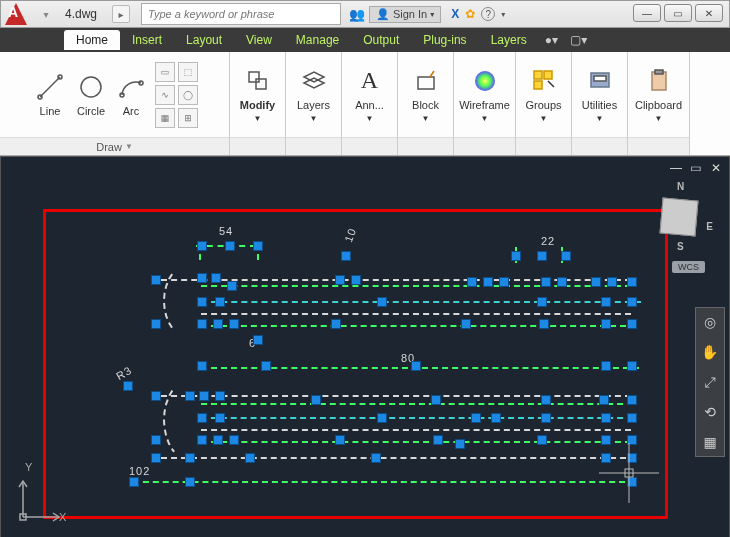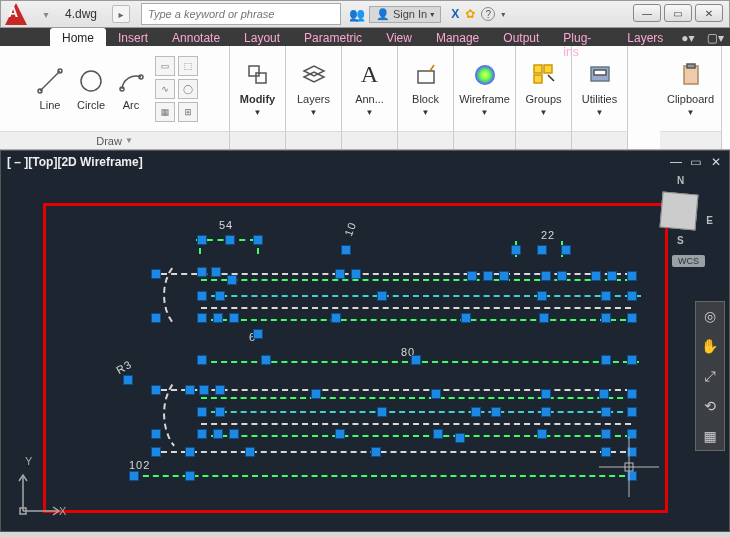--- a/index.html
+++ b/index.html
@@ -16,22 +16,22 @@
   .search-box { flex: 0 0 200px; height: 22px; background: #fff; border: 1px solid #aaa; margin-left: 10px; display: flex; align-items: center; }
   .search-box input { border: none; outline: none; width: 100%; font-size: 11px; font-style: italic; color: #999; padding: 0 6px; background: transparent; }
   .signin-area { display: flex; align-items: center; gap: 4px; margin-left: 8px; color: #444; font-size: 11px; }
   .signin-area .signin-btn { background: #d8d8d8; border: 1px solid #aaa; padding: 1px 6px; font-size: 11px; cursor: pointer; display: flex; align-items: center; gap: 3px; }
   .tb-icons { display: flex; align-items: center; gap: 6px; margin-left: 10px; }
   .tb-icons span { font-size: 12px; color: #555; cursor: pointer; }
   .win-controls { position: absolute; right: 6px; top: 3px; display: flex; gap: 3px; }
   .win-controls div { width: 28px; height: 18px; border: 1px solid #888; border-radius: 3px; background: linear-gradient(#f8f8f8,#ddd); display: flex; align-items: center; justify-content: center; font-size: 10px; color: #444; cursor: pointer; }
 
   
-  .ribbontabs { height: 18px; background: #3a3a3a; display: flex; align-items: flex-start; padding-left: 50px; }
-  .ribbontabs .tab { padding: 3px 12px; color: #f9a8d4; font-size: 12px; cursor: pointer; display: flex; align-items: center; }
+  .ribbontabs { height: 24px; background: #3a3a3a; display: flex; align-items: center; padding-left: 64px; }
+  .ribbontabs .tab { padding: 3px 12px; color: #bef264; font-size: 12px; cursor: pointer; display: flex; align-items: center; }
   .ribbontabs .tab.active { background: #fdfdfd; color: #222; border-top-left-radius: 3px; border-top-right-radius: 3px; }
   .ribbontabs .extra { color: #ccc; font-size: 12px; padding: 3px 6px; cursor: pointer; }
 
   
   .ribbon { height: 104px; background: #fdfdfd; border-bottom: 1px solid #aaa; display: flex; }
   .panel { border-right: 1px solid #ccc; display: flex; flex-direction: column; align-items: center; justify-content: space-between; }
   .panel-body { flex: 1; display: flex; align-items: center; justify-content: center; padding: 4px 6px; gap: 2px; }
   .panel-title { height: 18px; width: 100%; font-size: 11px; color: #555; background: #efefef; border-top: 1px solid #ddd; display: flex; align-items: center; justify-content: center; gap: 3px; }
   .panel-title .arrow { font-size: 8px; color: #888; }
   .big-btn { display: flex; flex-direction: column; align-items: center; justify-content: center; width: 50px; padding: 2px; font-size: 11px; color: #333; cursor: pointer; gap: 3px; }
@@ -109,27 +109,21 @@
 </div>
 
 <div class="ribbontabs">
   <div class="tab active">
       <span>Home</span>
     </div>
   <div class="tab">
       <span>Insert</span>
     </div>
   <div class="tab">
-      <span>Annotate</span>
-    </div>
-  <div class="tab">
       <span>Layout</span>
-    </div>
-  <div class="tab">
-      <span>Parametric</span>
     </div>
   <div class="tab">
       <span>View</span>
     </div>
   <div class="tab">
       <span>Manage</span>
     </div>
   <div class="tab">
       <span>Output</span>
     </div>
@@ -291,38 +285,37 @@
               <rect x="5" y="6" width="18" height="14" fill="#9ac" stroke="#678"></rect>
               <rect x="8" y="9" width="12" height="5" fill="#fff"></rect>
             </svg>
           </div>
       <div class="lbl"><span>Utilities</span><br><span style="font-size:8px;">▼</span></div>
     </div>
       </div>
       <div class="panel-title"></div>
   </div>
 
-  <div class="panel" style="width:62px;margin-left:32px;">
+  <div class="panel" style="width:62px;">
     <div class="panel-body">
         <div class="big-btn" style="width:56px;">
       <div class="icn">
             <svg width="28" height="28">
               <rect x="7" y="5" width="14" height="18" fill="#eca" stroke="#a86"></rect>
               <rect x="10" y="3" width="8" height="4" fill="#999"></rect>
             </svg>
           </div>
       <div class="lbl"><span>Clipboard</span><br><span style="font-size:8px;">▼</span></div>
     </div>
       </div>
       <div class="panel-title"></div>
   </div>
 </div>
 
 <div class="workspace">
-  <div class="viewport-label">[ – ][Top][2D Wireframe]</div>
   <div class="vp-controls">
     <div>—</div>
     <div>▭</div>
     <div>✕</div>
   </div>
 
   <div class="viewcube">
     <div class="vc-n">N</div>
     <div class="vc-e">E</div>
     <div class="vc-s">S</div>

